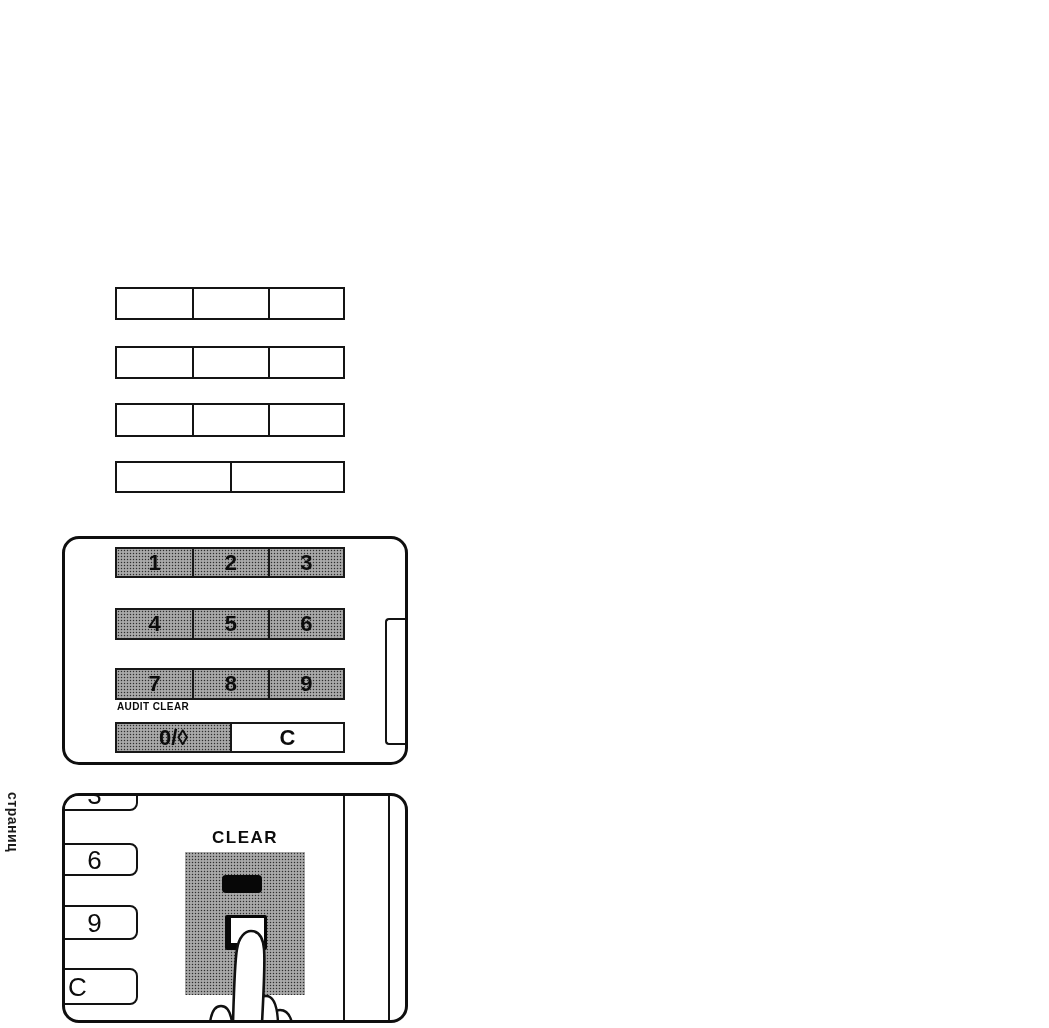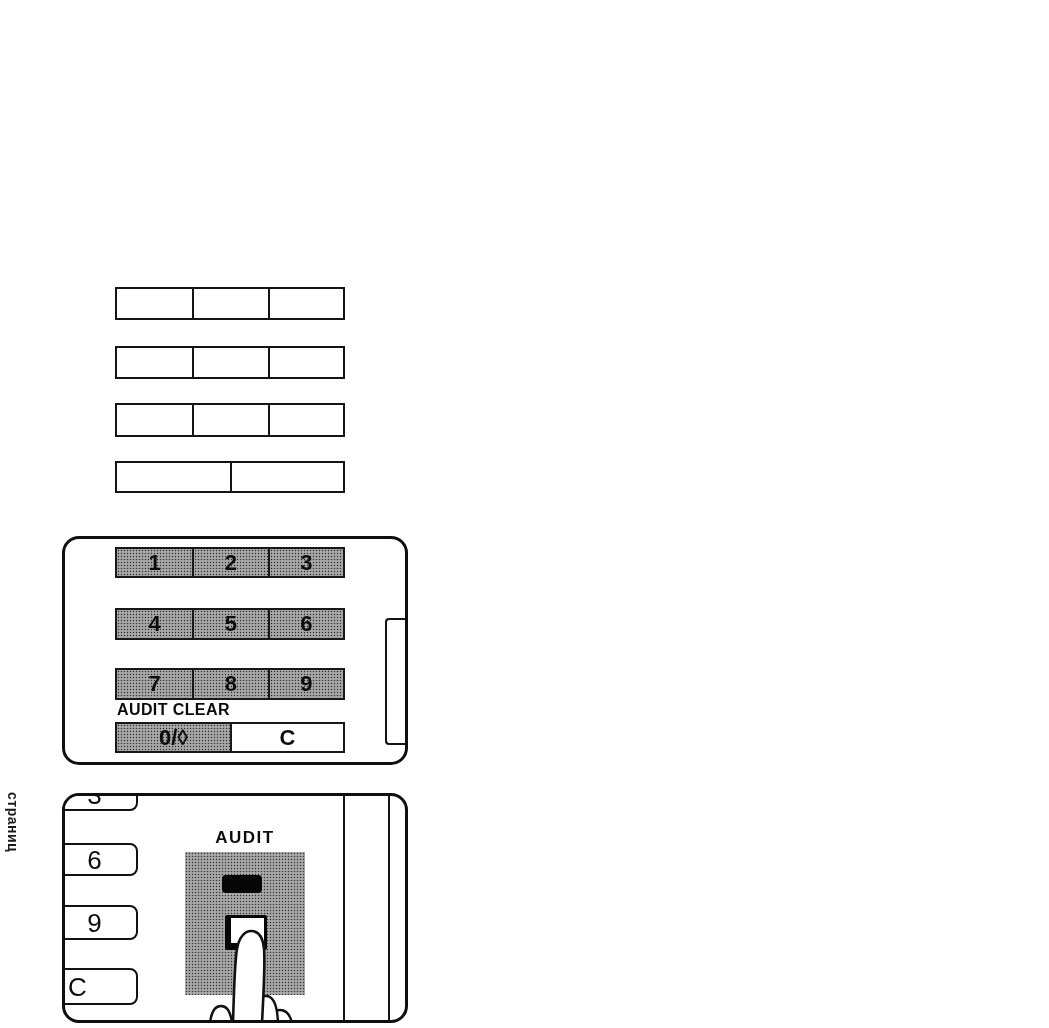--- a/index.html
+++ b/index.html
@@ -62,21 +62,21 @@
     border-left:2px solid #181818;
     font-family:"Liberation Sans", sans-serif;
     font-size:22px; font-weight:700; color:#0c0c0c;
     display:flex; align-items:center; justify-content:center;
     line-height:1; cursor:default;
   }
   .key:first-child{border-left:none;}
   .key.plain{background:#fff;}
   .audit-label{
     position:absolute; left:52px; top:162px;
-    font-size:16px; font-weight:700; letter-spacing:.4px; color:#0c0c0c;
+    font-size:10px; font-weight:700; letter-spacing:.4px; color:#0c0c0c;
   }
   .notch{
     position:absolute; left:320px; top:79px; width:20px; height:127px;
     border:2px solid #141414; border-right:none;
     border-radius:4px 0 0 4px; background:#fff; box-sizing:border-box;
   }
   
   .side-key{
     appearance:none; margin:0; padding:0;
     position:absolute; left:-14px; width:87px;
@@ -165,21 +165,21 @@
     </div>
     <div class="notch"></div>
   </div>
 
   <div class="panel start-panel">
     <button class="side-key sk3">3</button>
     <button class="side-key sk6">6</button>
     <button class="side-key sk9">9</button>
     <button class="side-key skC">C</button>
 
-    <div class="start-label">AUDIT</div>
+    <div class="start-label">CLEAR</div>
 
     <button class="start-button stipple">
       <span class="indicator"></span>
       <span class="pressed-key"></span>
     </button>
 
     <svg class="hand" viewBox="0 0 120 97" xmlns="http://www.w3.org/2000/svg">
       <path d="M83 97 Q86 84 95 84 Q104 84 107 97 Z" fill="#fff" stroke="#111" stroke-width="2.4"></path>
       <path d="M70 97 Q70 70 81 70 Q92 70 93 97 Z" fill="#fff" stroke="#111" stroke-width="2.4"></path>
       <path d="M25 97 Q27 80 36 80 Q45 80 47 97 Z" fill="#fff" stroke="#111" stroke-width="2.4"></path>

